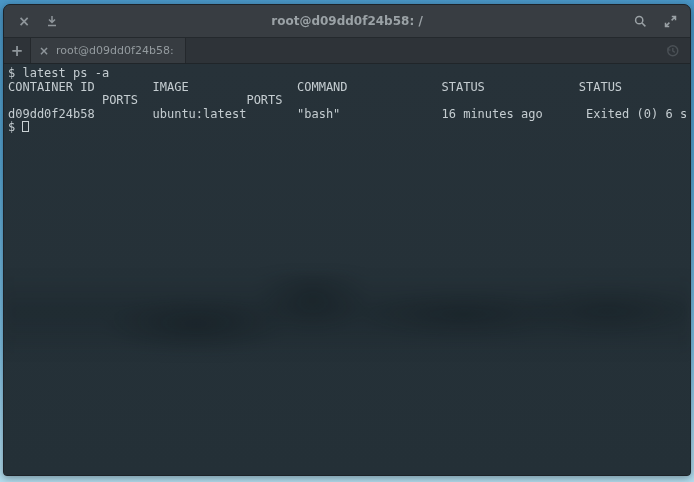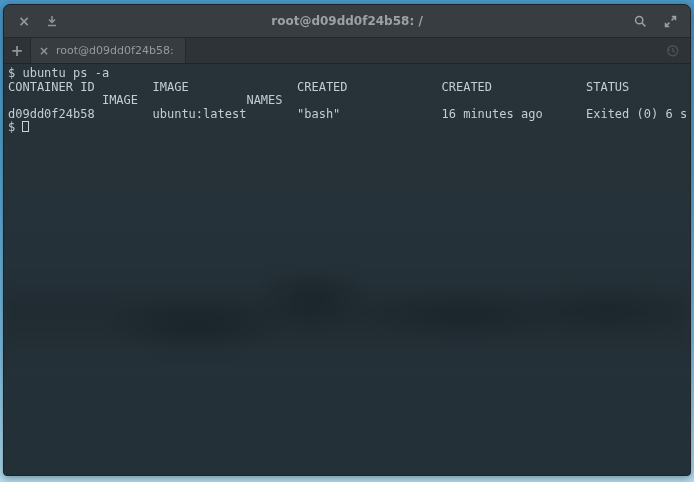--- a/index.html
+++ b/index.html
@@ -138,22 +138,22 @@
           <path d="M3 4.5V7h2.5" stroke-width="1.2"></path>
         </svg>
       </span>
     </div>
   </div>
 
   <div class="terminal">
     <div class="wallpaper-silhouette"></div>
     <div class="term-text">
       <div>
-          <div class="tline">$ ubuntu ps -a</div>
-          <div class="tline">CONTAINER ID        IMAGE               CREATED             CREATED             STATUS</div>
-          <div class="tline">             IMAGE               NAMES</div>
+          <div class="tline">$ latest ps -a</div>
+          <div class="tline">CONTAINER ID        IMAGE               COMMAND             STATUS             STATUS</div>
+          <div class="tline">             PORTS               PORTS</div>
           <div class="tline">d09dd0f24b58        ubuntu:latest       "bash"              16 minutes ago      Exited (0) 6 s</div>
         </div>
       <div class="prompt-line"><span>$ </span><span class="cursor"></span></div>
     </div>
   </div>
 
 </div>
 
 </body></html>

